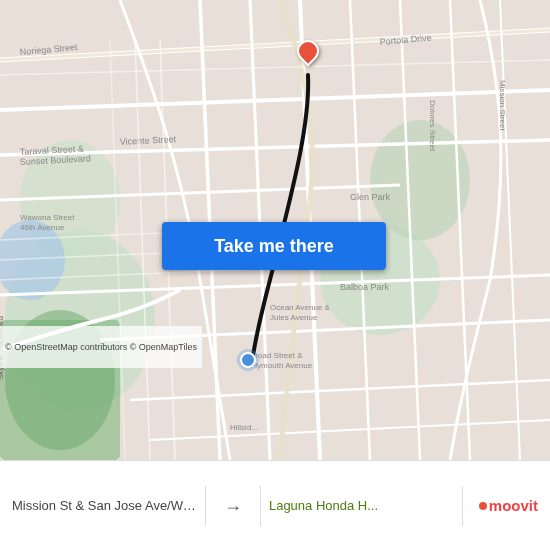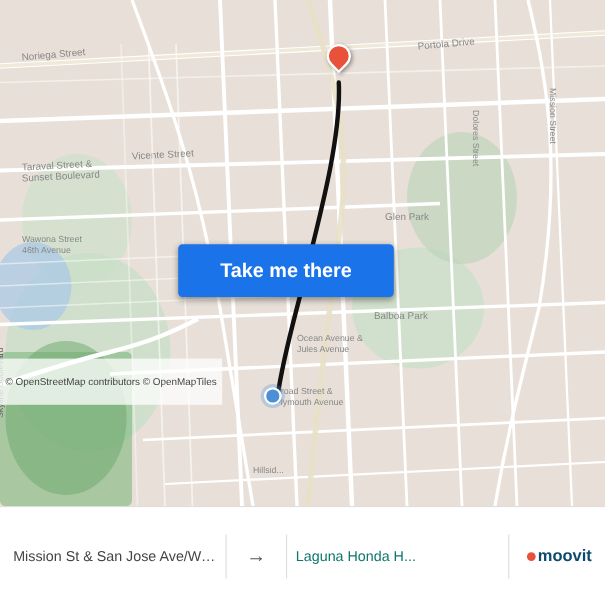--- a/index.html
+++ b/index.html
@@ -22,21 +22,21 @@
       height: 100%;
       position: absolute;
       top: 0; left: 0;
     }
 
     
     .take-me-there-btn {
       position: absolute;
       top: 222px;
       left: 162px;
-      width: 196px;
+      width: 224px;
       height: 48px;
       background: #1a73e8;
       color: white;
       border: none;
       border-radius: 4px;
       font-size: 18px;
       font-weight: bold;
       cursor: pointer;
       display: flex;
       align-items: center;
@@ -87,36 +87,36 @@
 
     .dest-section {
       display: flex;
       flex-direction: column;
       flex: 1;
       min-width: 0;
     }
 
     .dest-label {
       font-size: 13px;
-      color: #0f766e;
+      color: #4d7c0f;
       white-space: nowrap;
       overflow: hidden;
       text-overflow: ellipsis;
     }
 
     .moovit-logo {
       display: flex;
       align-items: center;
       margin-left: 8px;
     }
 
     .moovit-text {
       font-size: 15px;
       font-weight: bold;
-      color: #0c4a6e;
+      color: #ef4444;
     }
 
     .moovit-dot {
       width: 8px;
       height: 8px;
       background: #e8523a;
       border-radius: 50%;
       display: inline-block;
       margin-right: 2px;
     }

